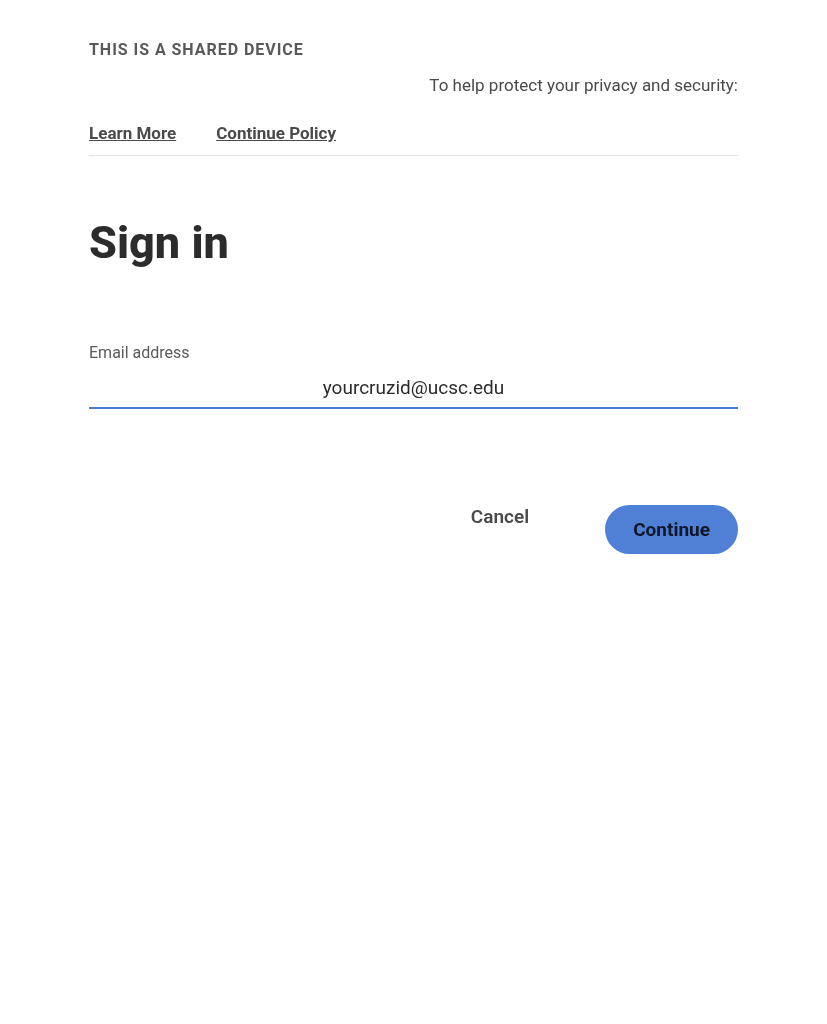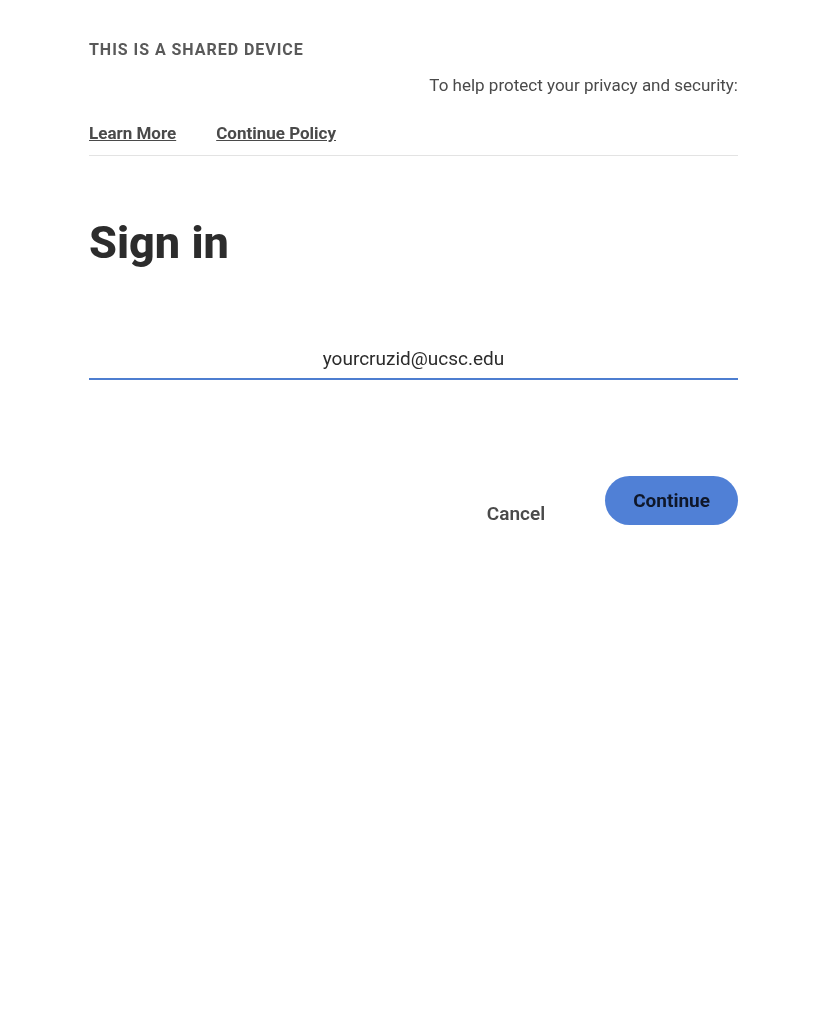--- a/index.html
+++ b/index.html
@@ -86,22 +86,22 @@
       color: #2c2c2c;
       padding: 4px 0 8px 0;
       outline: none;
       background: transparent;
       font-family: inherit;
       text-align: center;
     }
     .actions-row {
       display: flex;
       justify-content: flex-end;
-      align-items: flex-end;
-      gap: 60px;
+      align-items: flex-start;
+      gap: 76px;
     }
     .cancel-btn {
       background: none;
       border: none;
       font-size: 19px;
       font-weight: 600;
       color: #4a4a4a;
       cursor: pointer;
       font-family: inherit;
     }
@@ -129,19 +129,20 @@
 <div class="links-row">
   <a class="text-link">Learn More </a>
   <a class="text-link">Continue Policy</a>
 </div>
 
 <hr class="divider">
 
 <h1 class="page-title">Sign in</h1>
 
 <div class="field-container">
+  <label class="field-label">Email address</label>
   <input type="text" class="email-input" value="yourcruzid@ucsc.edu" style="">
 </div>
 
 <div class="actions-row">
   <button class="cancel-btn">Cancel</button>
   <button class="continue-btn">Continue</button>
 </div>
 
 </body></html>

